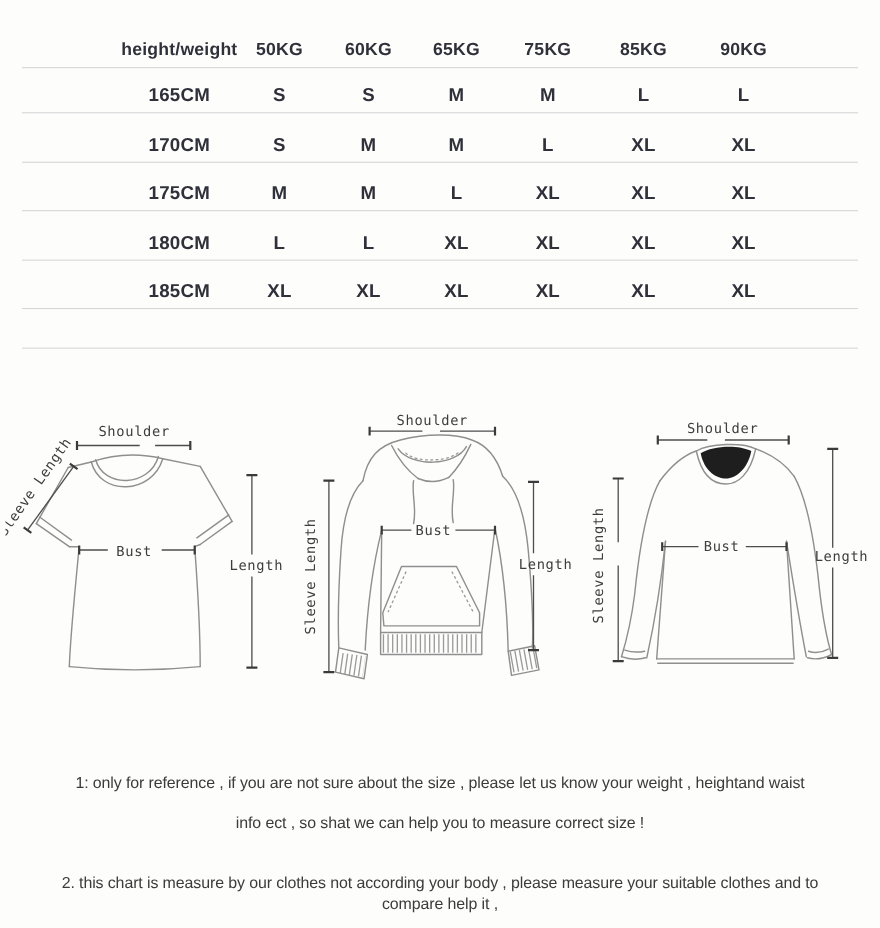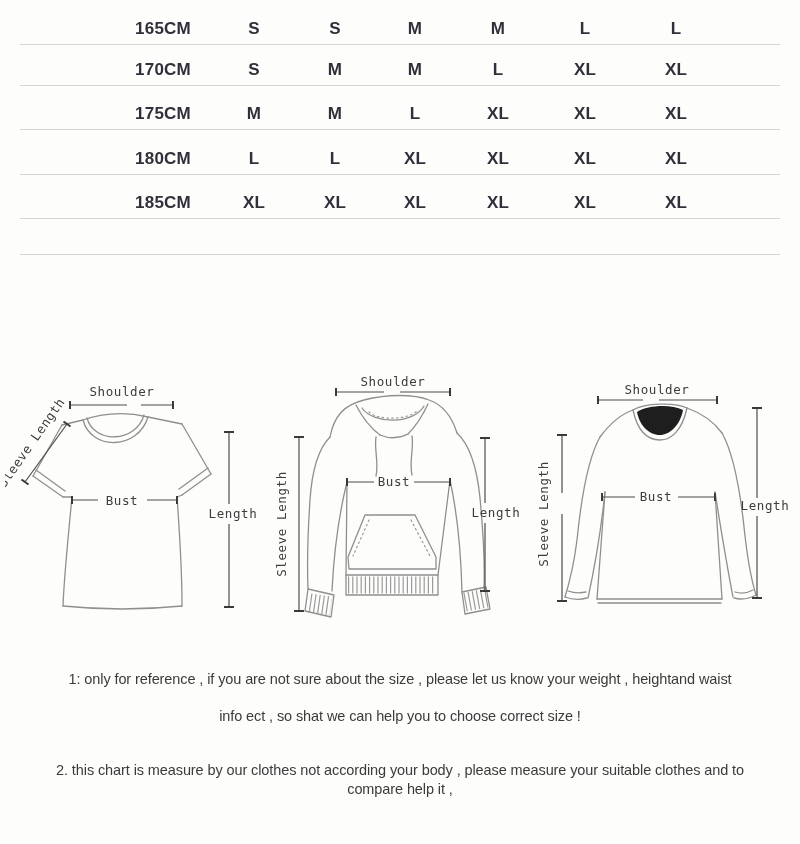--- a/index.html
+++ b/index.html
@@ -32,28 +32,37 @@
     font-size:12.5px;fill:#3d3d3d;letter-spacing:.6px;
   }
   .sketch{stroke:#8f8f8f;fill:none;stroke-width:1.3;stroke-linecap:round;stroke-linejoin:round}
   .measure{stroke:#4d4d4d;fill:none;stroke-width:1.2;stroke-linecap:butt}
   .measure-cap{stroke:#3a3a3a;stroke-width:2}
   .rib{stroke:#9a9a9a}
   .stitch{stroke:#9a9a9a;fill:none;stroke-width:1.2;stroke-dasharray:1.6 3.2}
   
   .note{
     position:absolute;left:0;width:100%;text-align:center;
-    font-size:14.5px;color:#3b3b3b;letter-spacing:-.1px;white-space:nowrap;
+    font-size:14.5px;color:#3b3b3b;letter-spacing:-.1px;white-space:nowrap;margin-top:33px;
   }
   #note1{top:671px}#note2{top:708px}#note3{top:762px}#note4{top:781px}
 </style>
 </head>
 <body>
 
 <div class="size-table">
+    <div class="trow thead">
+      <span class="tcell c0">height/weight</span>
+      <span class="tcell c1">50KG</span>
+      <span class="tcell c2">60KG</span>
+      <span class="tcell c3">65KG</span>
+      <span class="tcell c4">75KG</span>
+      <span class="tcell c5">85KG</span>
+      <span class="tcell c6">90KG</span>
+    </div>
     <div class="trow tdata">
       <span class="tcell c0">165CM</span>
       <span class="tcell c1">S</span>
       <span class="tcell c2">S</span>
       <span class="tcell c3">M</span>
       <span class="tcell c4">M</span>
       <span class="tcell c5">L</span>
       <span class="tcell c6">L</span>
     </div>
     <div class="trow tdata">
@@ -201,15 +210,15 @@
     <path d="M222,60 L222,150 M222,168 L222,250"></path>
     <path class="measure-cap" d="M217,60 L227,60 M217,250 L227,250"></path>
   </g>
   <text x="122" y="46" text-anchor="middle">Shoulder</text>
   <text x="13" y="166" text-anchor="middle" transform="rotate(-90 13 166)">Sleeve Length</text>
   <text x="121" y="153" text-anchor="middle">Bust</text>
   <text x="230" y="162" text-anchor="middle">Length</text>
 </svg>
 
 <div class="note" id="note1">1:  only for reference ,  if you are not sure about the size ,  please let us know your weight ,  heightand waist</div>
-<div class="note" id="note2">info ect ,  so shat we can help you to choose correct size !</div>
+<div class="note" id="note2">info ect ,  so shat we can help you to measure correct size !</div>
 <div class="note" id="note3">2. this chart is measure by our clothes not according your body ,  please measure your suitable clothes and to</div>
 <div class="note" id="note4">compare help it ,</div>
 
 </body></html>

